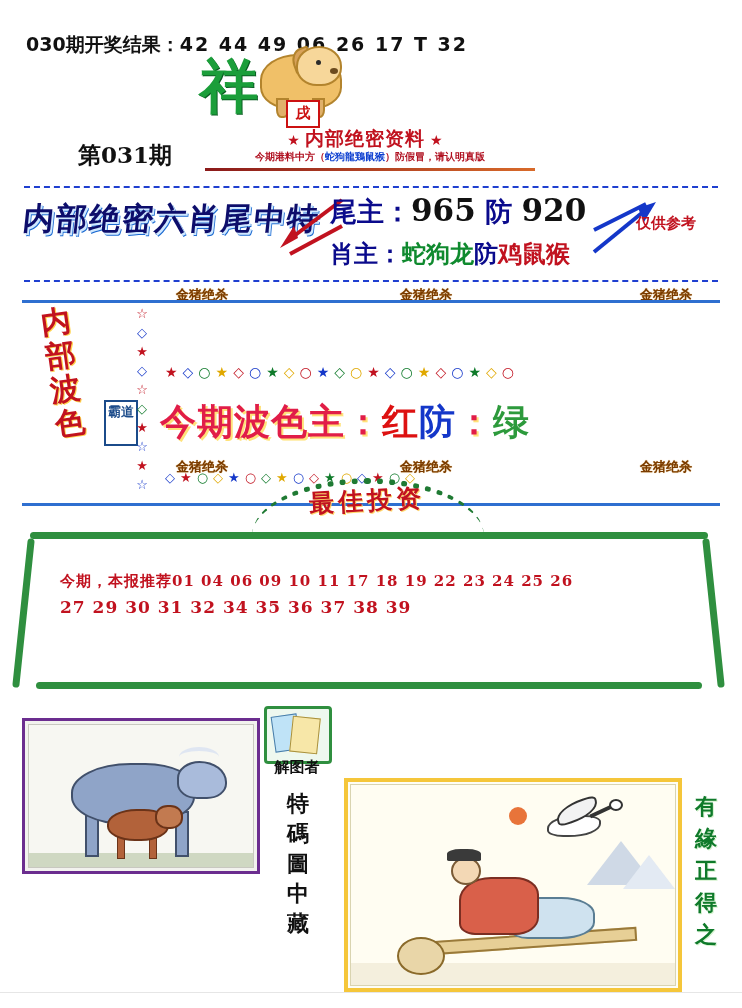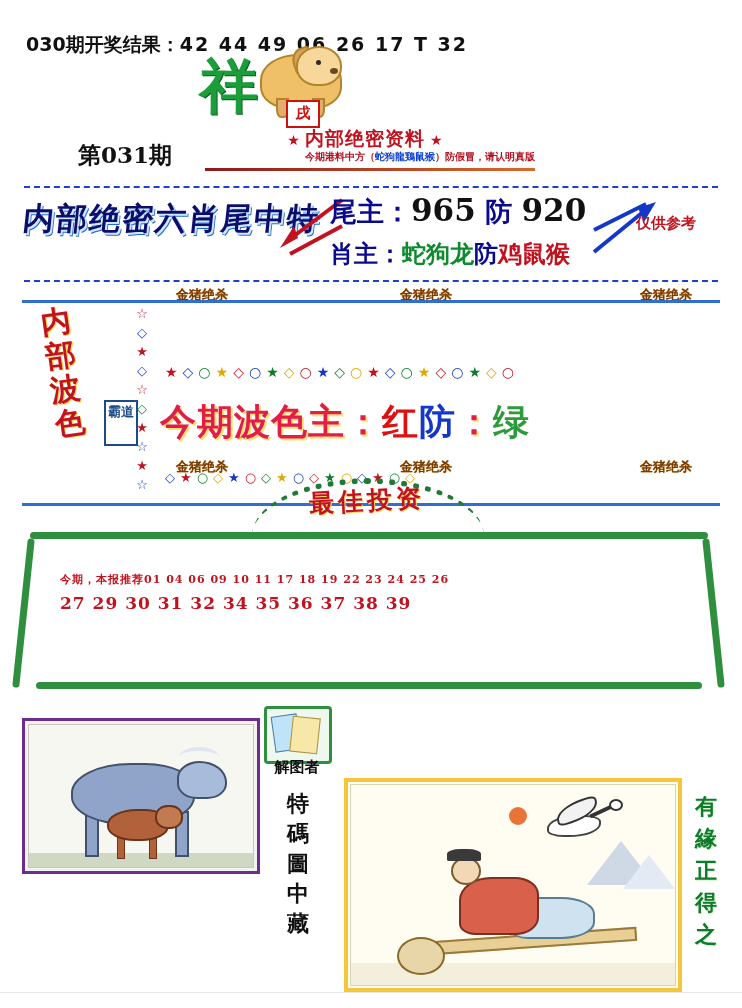--- a/index.html
+++ b/index.html
@@ -62,21 +62,21 @@
   .banner{
     position:absolute;left:210px;top:126px;width:310px;height:22px;
     text-align:center;
   }
   .banner .txt{
     font-size:19px;font-weight:bold;color:#c1121f;letter-spacing:1px;
     font-family:"DejaVu Serif","Liberation Serif",serif;
   }
   .banner .star{color:#c1121f;font-size:14px;}
   .banner-sub{
-    position:absolute;left:205px;top:150px;width:330px;text-align:right;
+    position:absolute;left:205px;top:150px;width:330px;text-align:center;
     font-size:10px;color:#b01020;font-weight:bold;white-space:nowrap;
   }
   .banner-sub .hl{color:#0d3fd0;}
   .banner-rule{
     position:absolute;left:205px;top:168px;width:330px;height:3px;
     background:linear-gradient(90deg,#8b1a1a,#d86a2a);
   }
 
   
   .dash{
@@ -194,21 +194,21 @@
 
   
   .bamboo{
     position:absolute;left:18px;top:524px;width:702px;height:168px;
   }
   .bamboo .edge{position:absolute;background:#2f8f3f;}
   .rec-body{
     position:absolute;left:60px;top:572px;width:630px;
   }
   .rec-line1{
-    font-size:11px;font-weight:bold;color:#c1121f;white-space:nowrap;
+    font-size:15px;font-weight:bold;color:#c1121f;white-space:nowrap;
     font-family:"DejaVu Serif","Liberation Serif",serif;
     letter-spacing:1px;
   }
   .rec-line2{
     margin-top:6px;
     font-size:17px;font-weight:bold;color:#c1121f;white-space:nowrap;
     font-family:"DejaVu Serif","Liberation Serif",serif;
     letter-spacing:1px;
   }
   .rec-line3{

